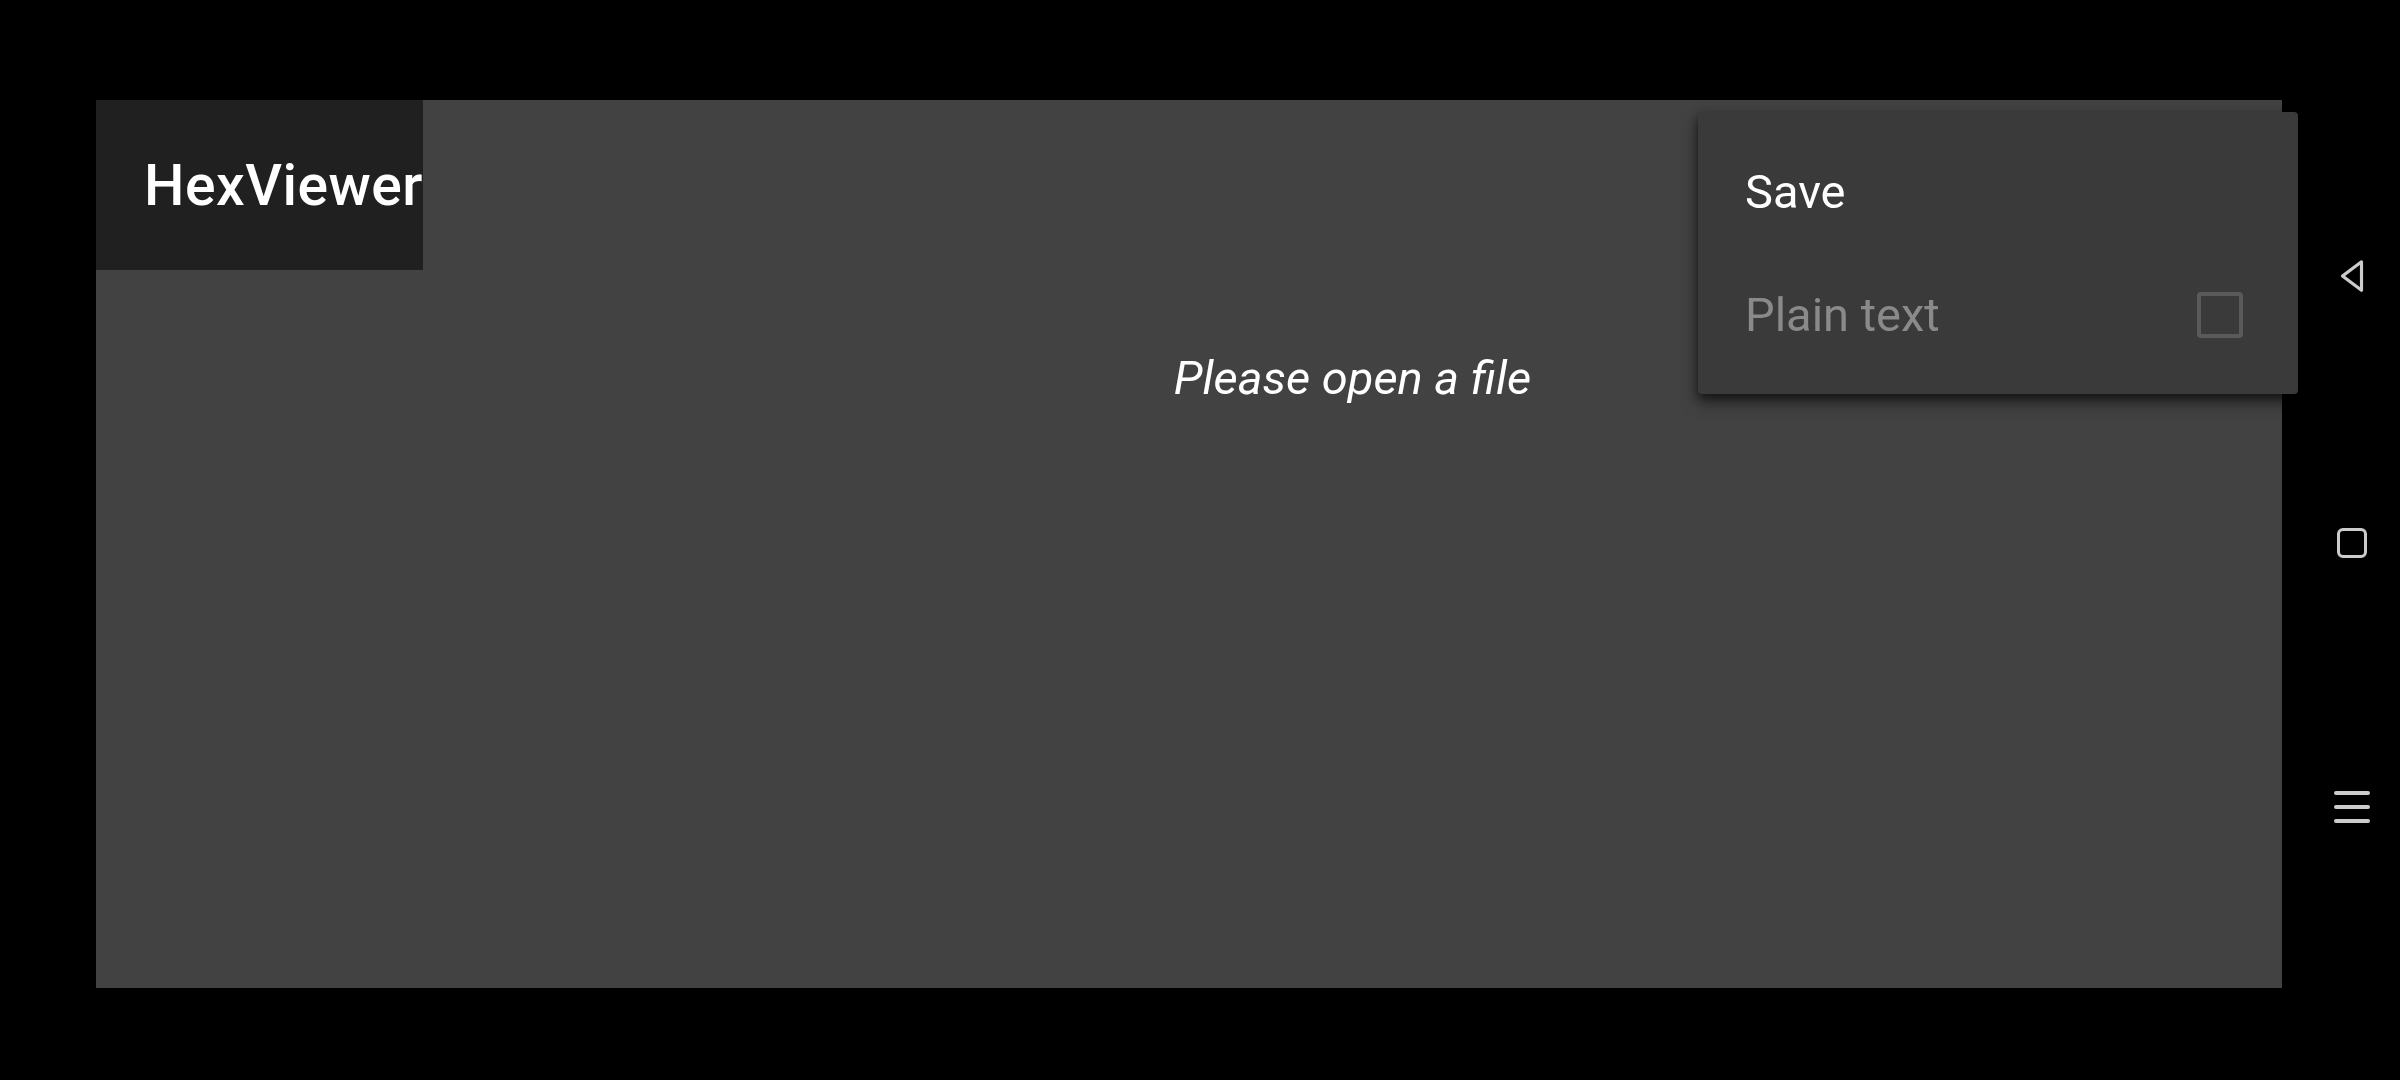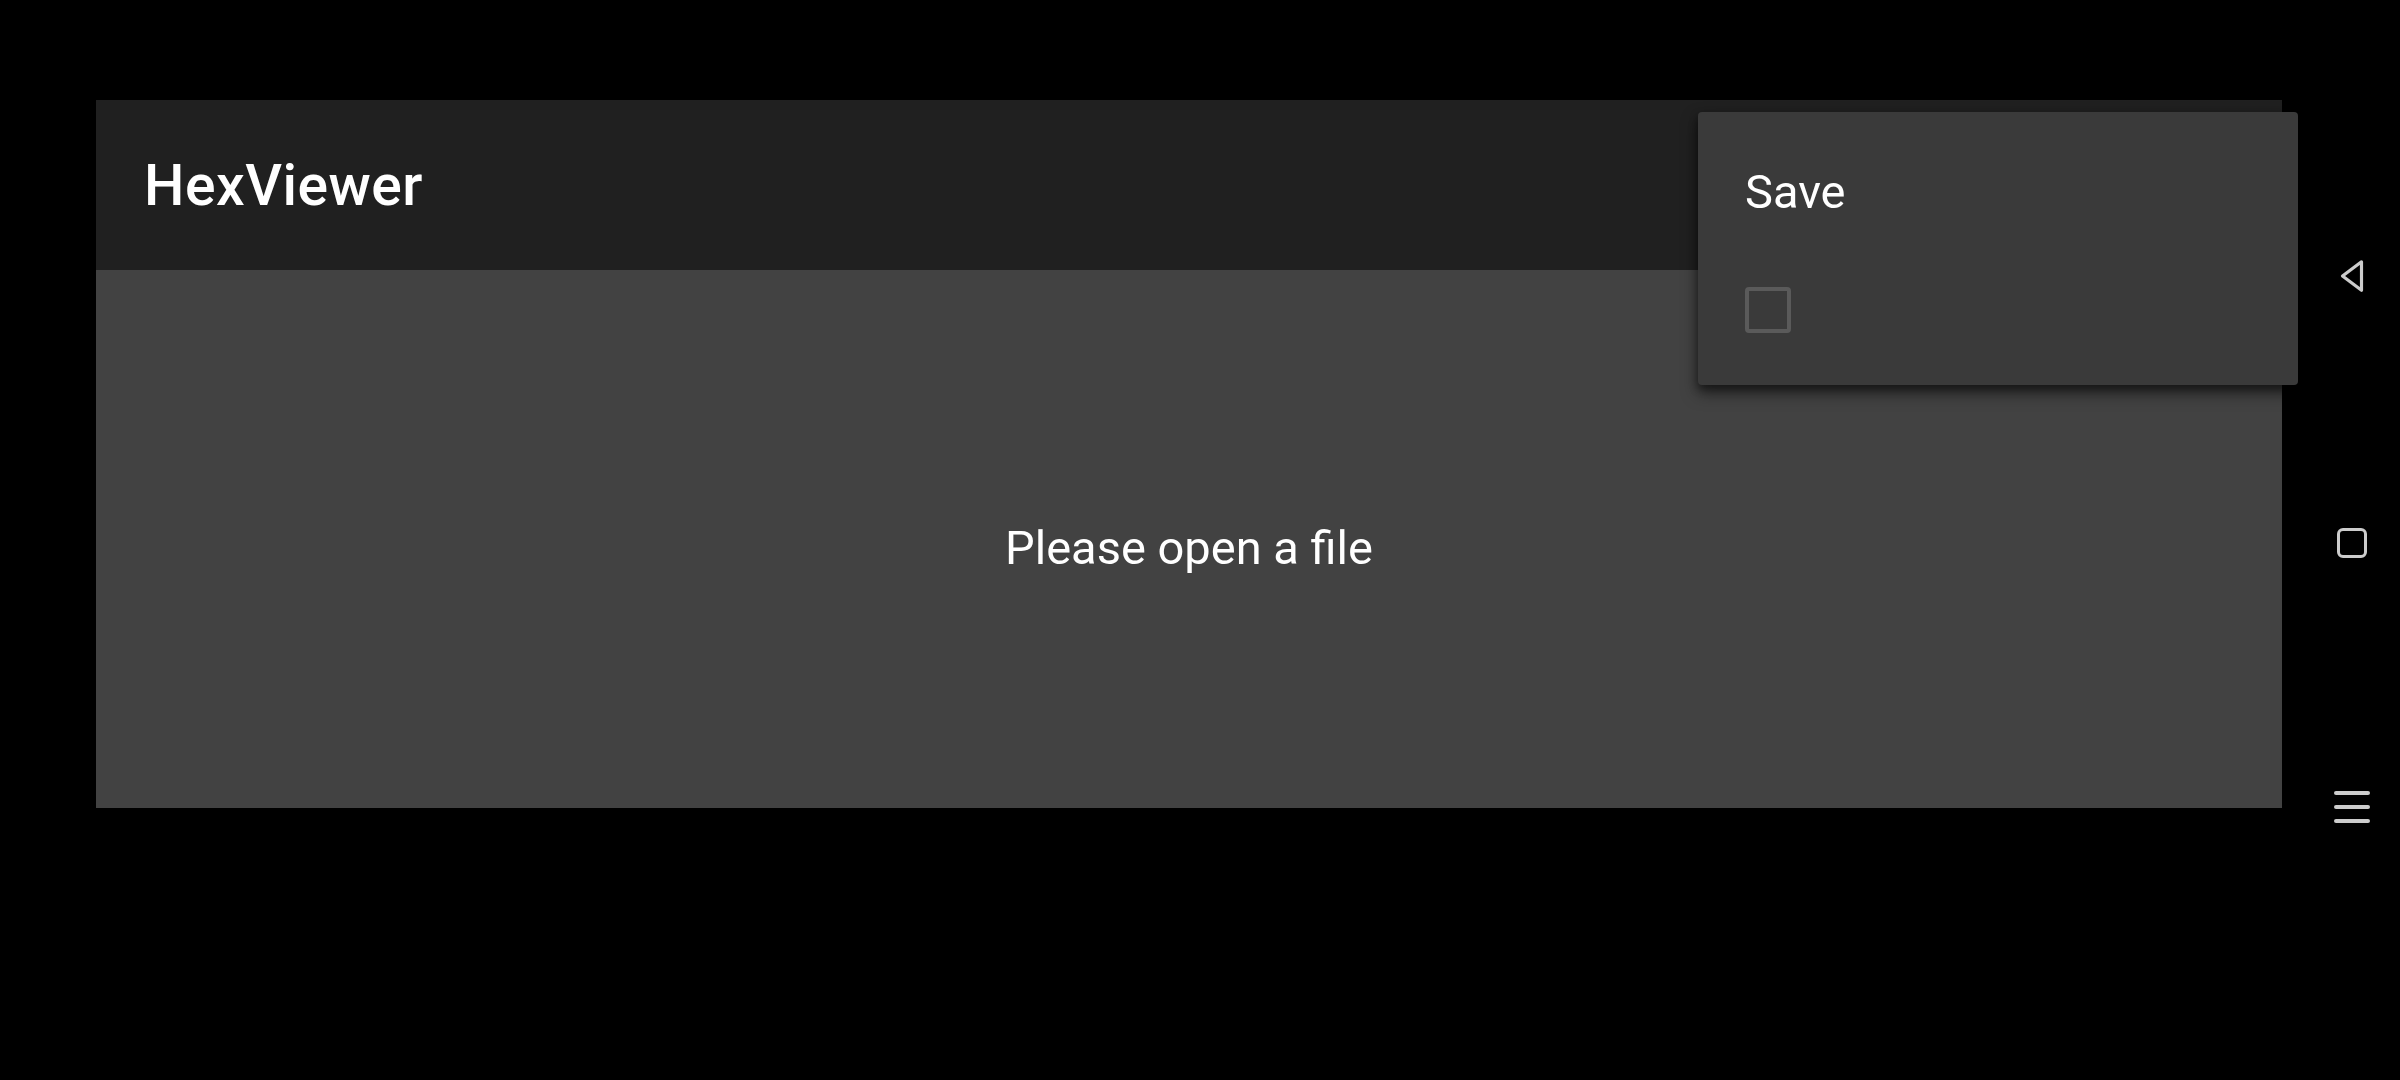--- a/index.html
+++ b/index.html
@@ -15,24 +15,24 @@
       font-family: 'Roboto', 'Segoe UI', Arial, sans-serif;
       overflow: hidden;
       position: relative;
     }
     
     .app-container {
       position: absolute;
       left: 96px;
       top: 100px;
       width: 2186px;
-      height: 708px;
+      height: 888px;
       background: #424242;
       display: flex;
-      flex-direction: column;
+      flex-direction: row;
     }
     
     .app-bar {
       height: 170px;
       background: #202020;
       display: flex;
       align-items: center;
       padding-left: 48px;
     }
     
@@ -48,20 +48,21 @@
       display: flex;
       align-items: flex-start;
       justify-content: center;
       padding-top: 250px;
     }
     
     .placeholder-text {
       color: #ffffff;
       font-size: 47px;
       font-weight: 400;
+      font-style: italic;
     }
     
     .dropdown-menu {
       position: absolute;
       right: 102px;
       top: 112px;
       width: 600px;
       background: #3a3a3a;
       box-shadow: 0 8px 16px rgba(0,0,0,0.5), 0 4px 8px rgba(0,0,0,0.4);
       border-radius: 4px;
@@ -152,20 +153,21 @@
   <div class="content-area">
     <div class="placeholder-text">Please open a file</div>
   </div>
 </div>
 
 <div class="dropdown-menu">
   <div class="menu-item enabled">
     <span class="menu-item-label">Save</span>
   </div>
   <div class="menu-item disabled">
+    <span class="menu-item-label">Plain text</span>
     <span class="checkbox"></span>
   </div>
 </div>
 
 <div class="nav-bar">
   <div class="nav-icon nav-back">
     <svg viewBox="0 0 24 24" fill="none" stroke="#cccccc" stroke-width="2">
       <path d="M18 3 L6 12 L18 21 Z" fill="none" stroke-linejoin="round"></path>
     </svg>
   </div>

